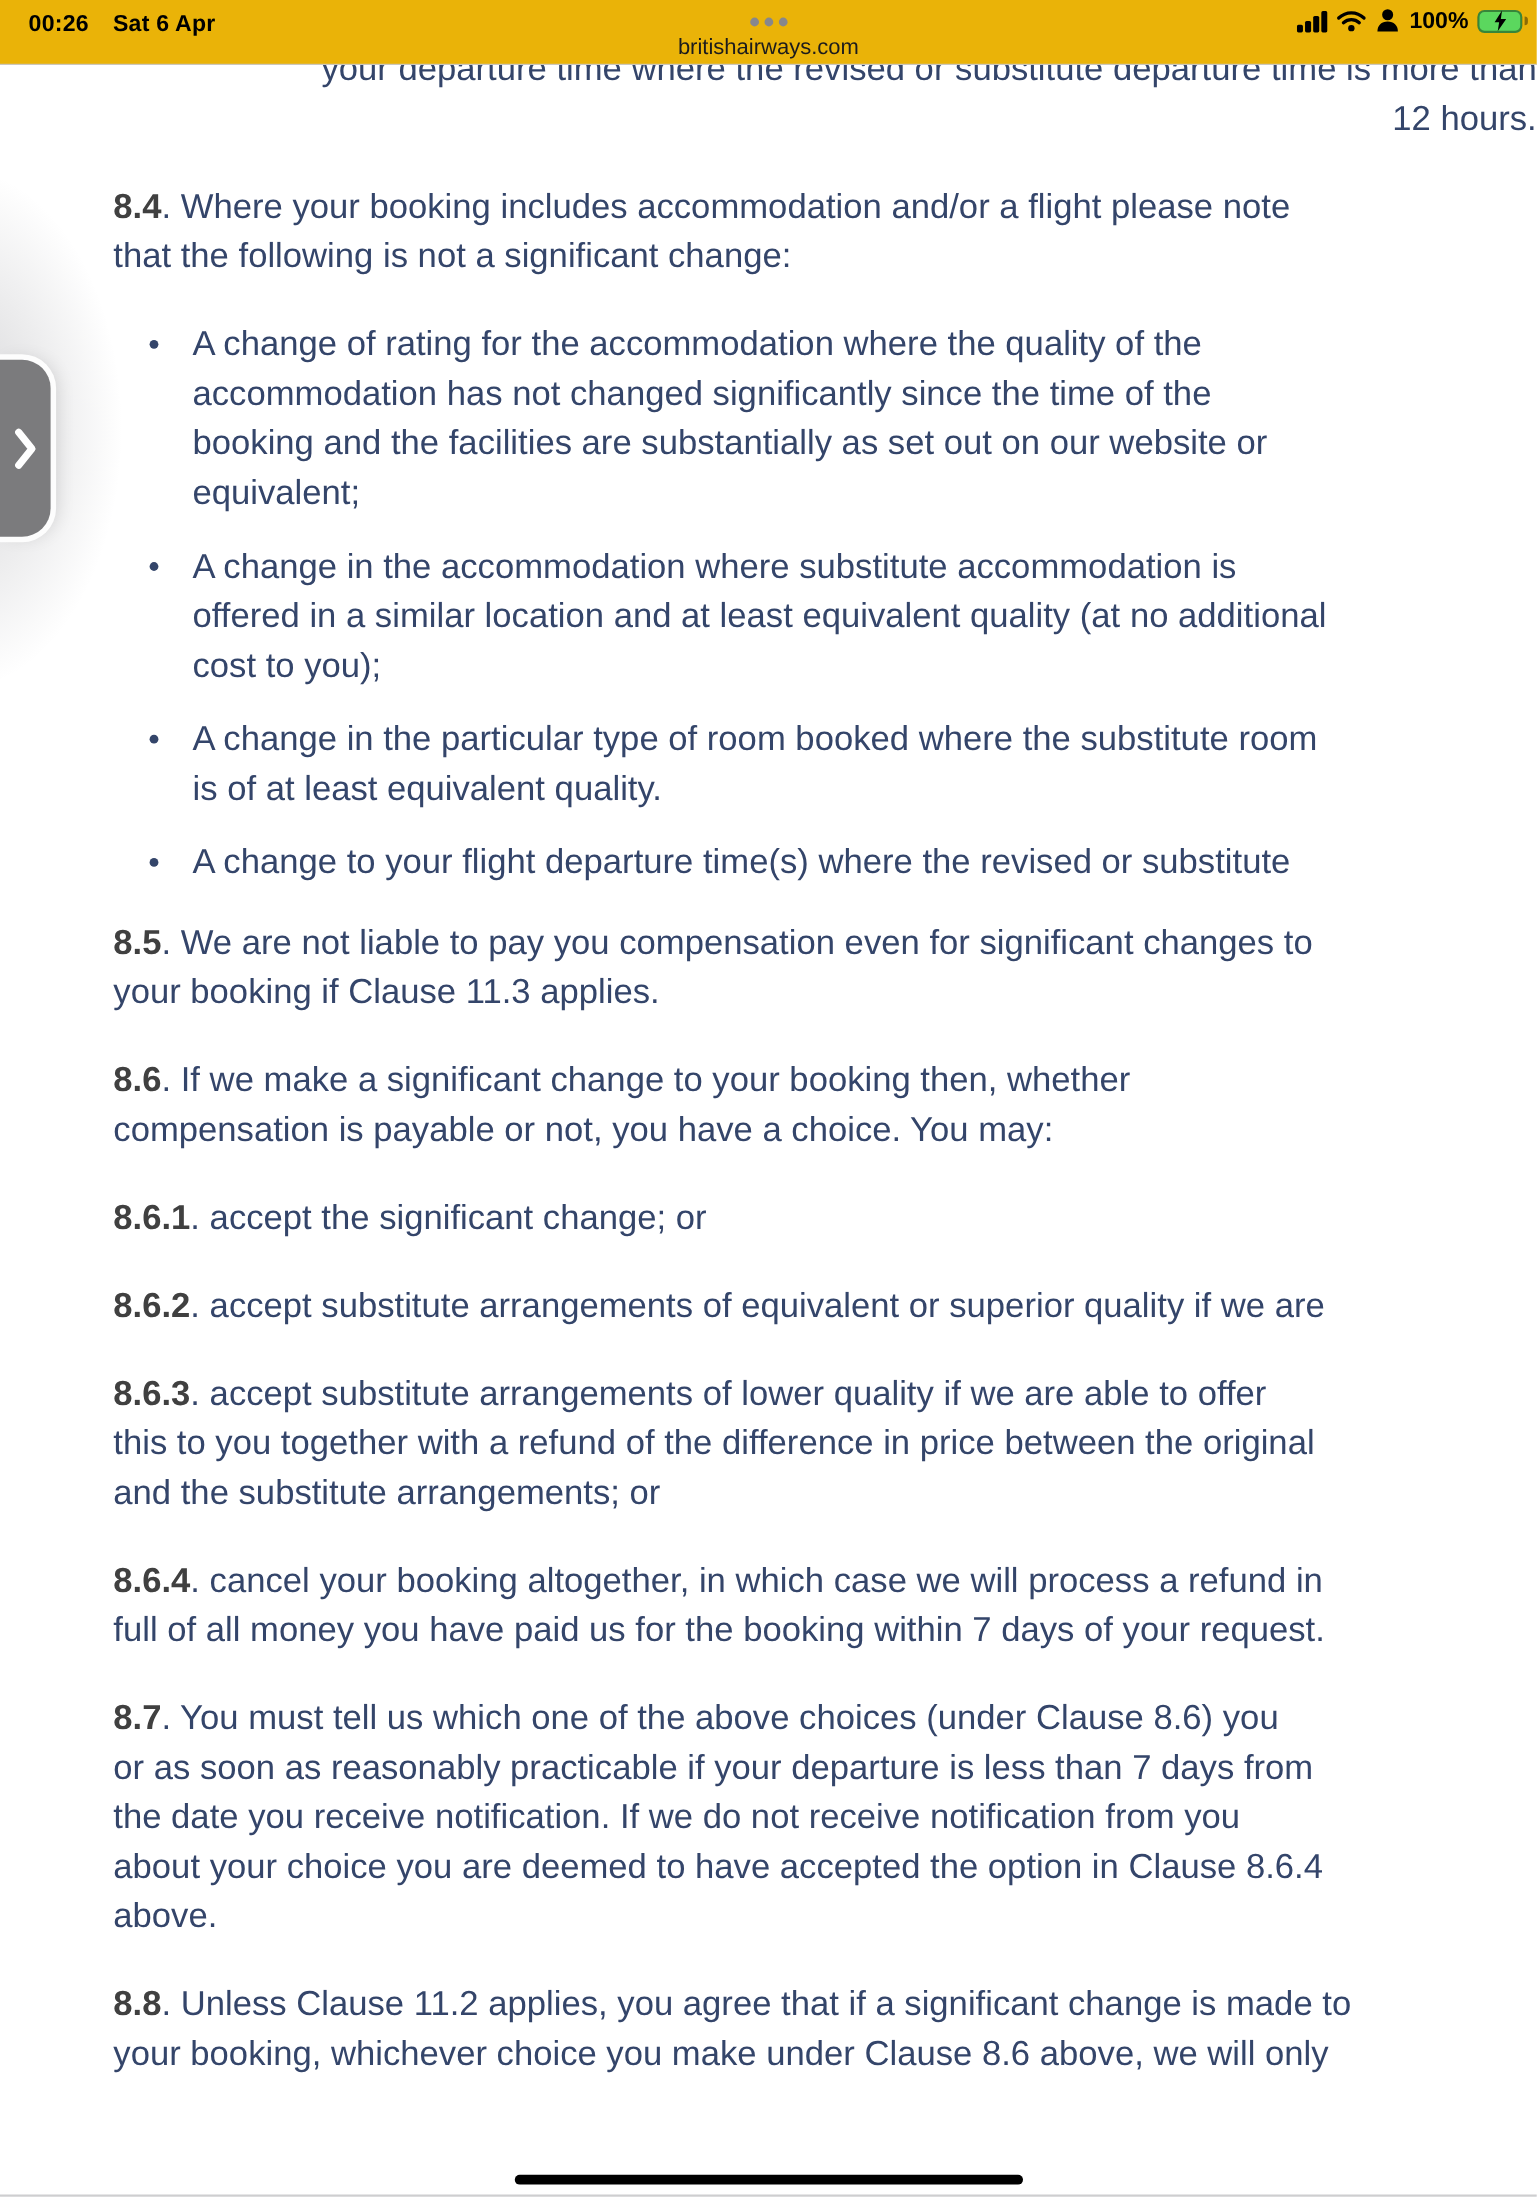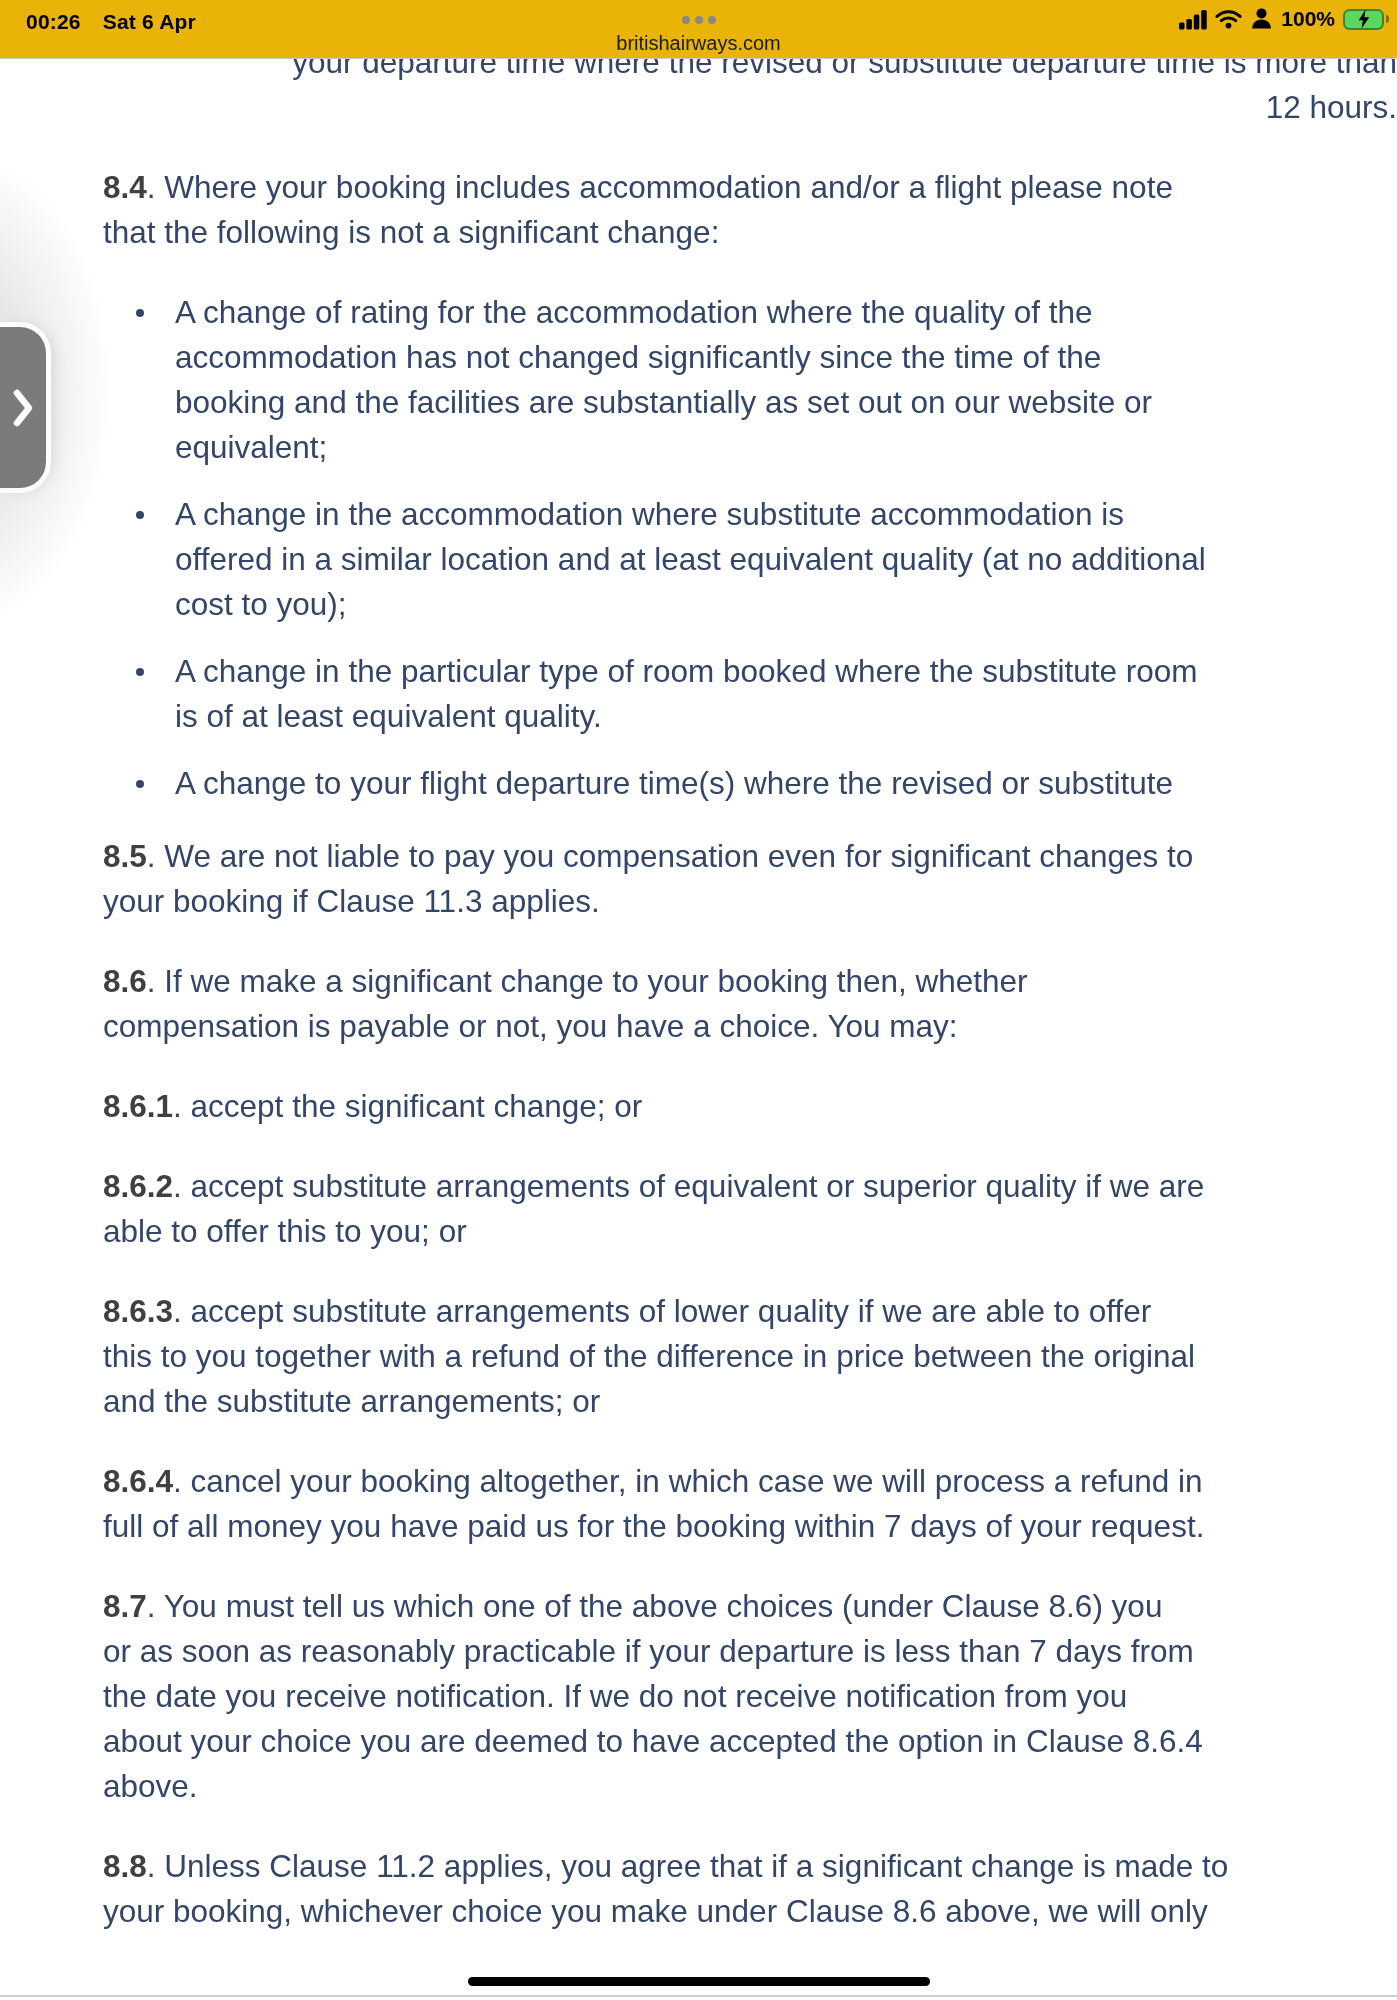--- a/index.html
+++ b/index.html
@@ -114,21 +114,20 @@
     </div>
     <div class="clause">
       <div class="tline"><span class="num">8.6</span>. If we make a significant change to your booking then, whether</div>
       <div class="tline">compensation is payable or not, you have a choice. You may:</div>
     </div>
     <div class="clause">
       <div class="tline"><span class="num">8.6.1</span>. accept the significant change; or</div>
     </div>
     <div class="clause">
       <div class="tline"><span class="num">8.6.2</span>. accept substitute arrangements of equivalent or superior quality if we are</div>
-      <div class="tline">able to offer this to you; or</div>
     </div>
     <div class="clause">
       <div class="tline"><span class="num">8.6.3</span>. accept substitute arrangements of lower quality if we are able to offer</div>
       <div class="tline">this to you together with a refund of the difference in price between the original</div>
       <div class="tline">and the substitute arrangements; or</div>
     </div>
     <div class="clause">
       <div class="tline"><span class="num">8.6.4</span>. cancel your booking altogether, in which case we will process a refund in</div>
       <div class="tline">full of all money you have paid us for the booking within 7 days of your request.</div>
     </div>

